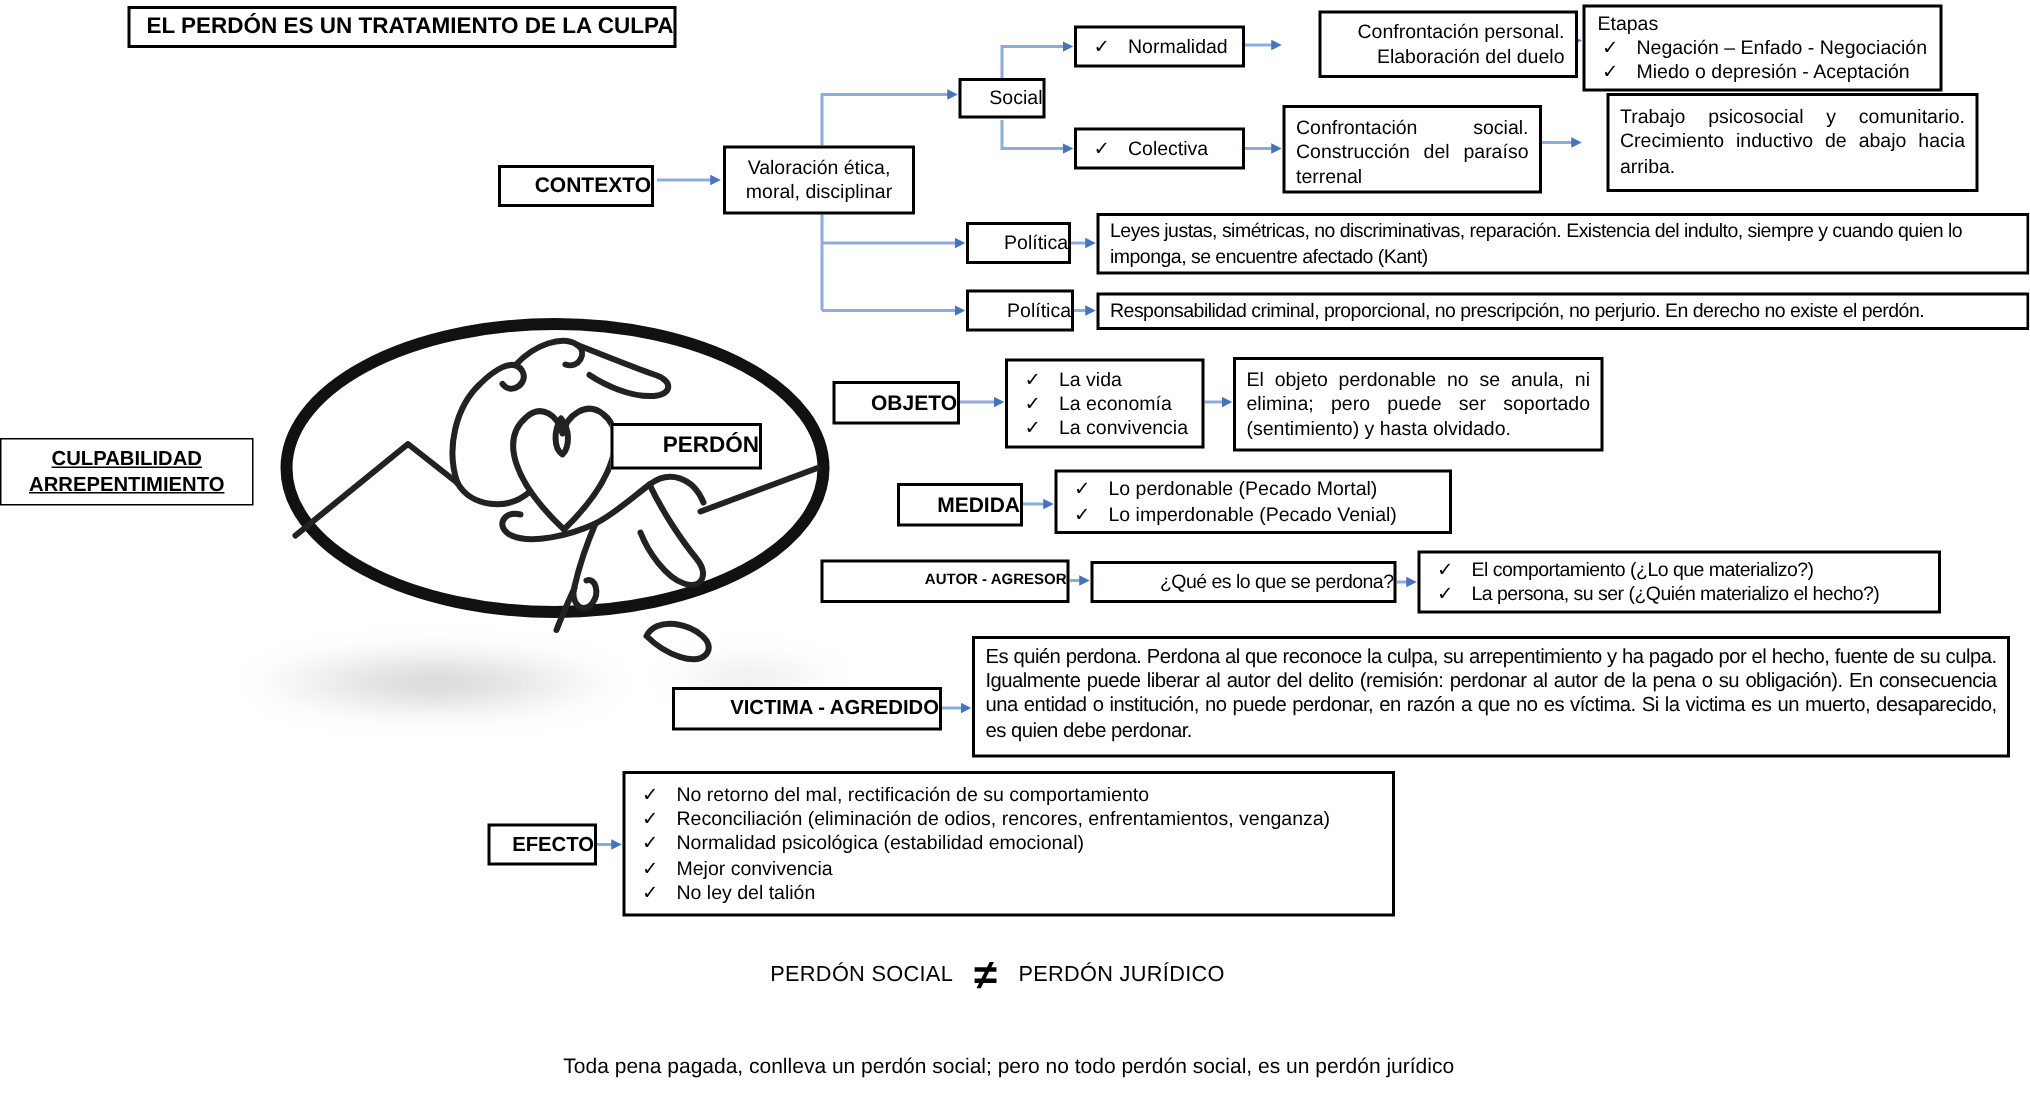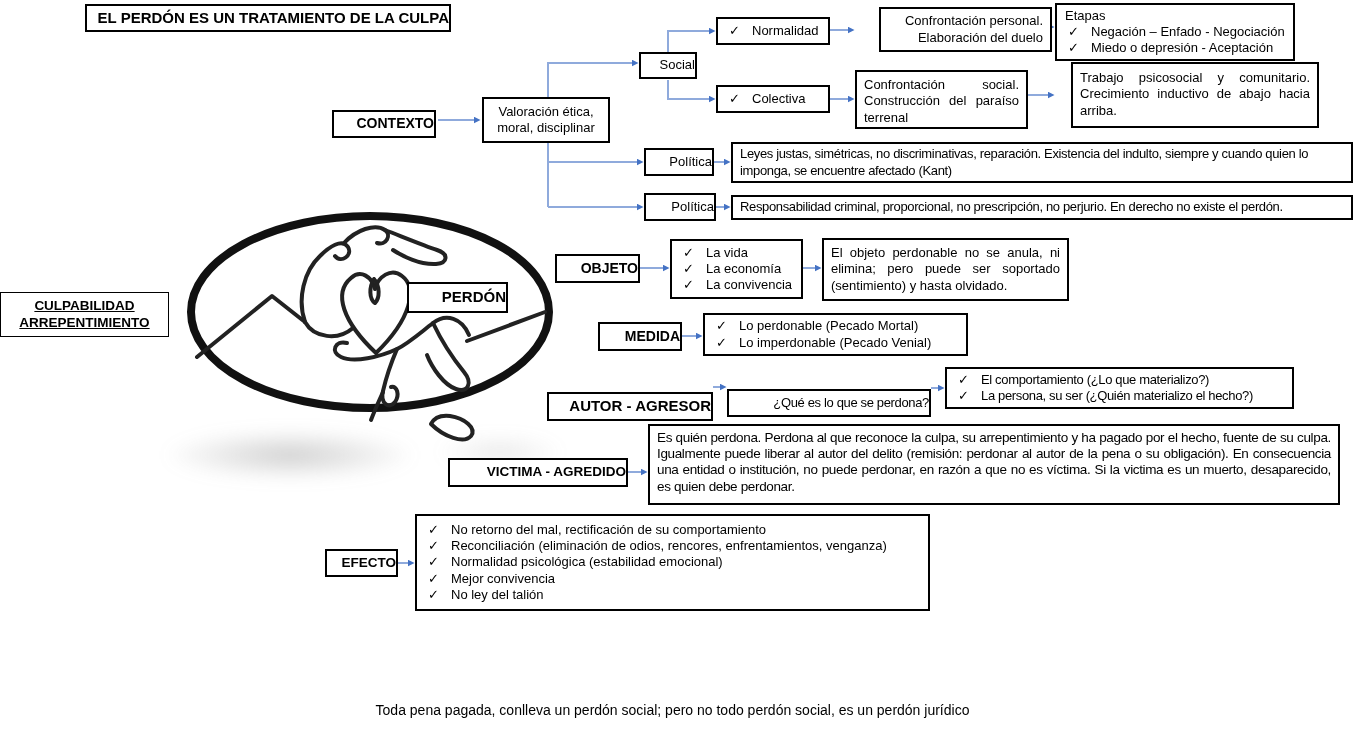--- a/index.html
+++ b/index.html
@@ -197,25 +197,25 @@
       <div class="check-row">
         <span class="check">✓</span>
         <span>Lo perdonable (Pecado Mortal)</span>
       </div>
       <div class="check-row">
         <span class="check">✓</span>
         <span>Lo imperdonable (Pecado Venial)</span>
       </div>
     </div>
 
-  <div class="box bold" style="left:547px;top:392px;width:166px;height:29px;font-size:15px;">
+  <div class="box bold" style="left:547px;top:373px;width:166px;height:29px;font-size:10px;">
     <span>AUTOR - AGRESOR</span>
   </div>
 
-  <div class="box narrow" style="left:727px;top:374px;width:204px;height:28px;margin-top:15px;">
+  <div class="box narrow" style="left:727px;top:374px;width:204px;height:28px;">
     <span>¿Qué es lo que se perdona?</span>
   </div>
 
   <div class="box list-box narrow" style="left:945px;top:367px;width:349px;height:42px;">
       <div class="check-row">
         <span class="check">✓</span>
         <span>El comportamiento (¿Lo que materializo?)</span>
       </div>
       <div class="check-row">
         <span class="check">✓</span>
@@ -251,18 +251,23 @@
       <div class="check-row">
         <span class="check">✓</span>
         <span>Mejor convivencia</span>
       </div>
       <div class="check-row">
         <span class="check">✓</span>
         <span>No ley del talión</span>
       </div>
     </div>
 
+  <div class="ineq-row">
+    <span>PERDÓN SOCIAL</span>
+    <span class="neq">≠</span>
+    <span>PERDÓN JURÍDICO</span>
+  </div>
 
   <div class="note-row">
     <span>Toda pena pagada, conlleva un perdón social; pero no todo perdón social, es un perdón jurídico</span>
   </div>
 
 </div>
 
 </body></html>

